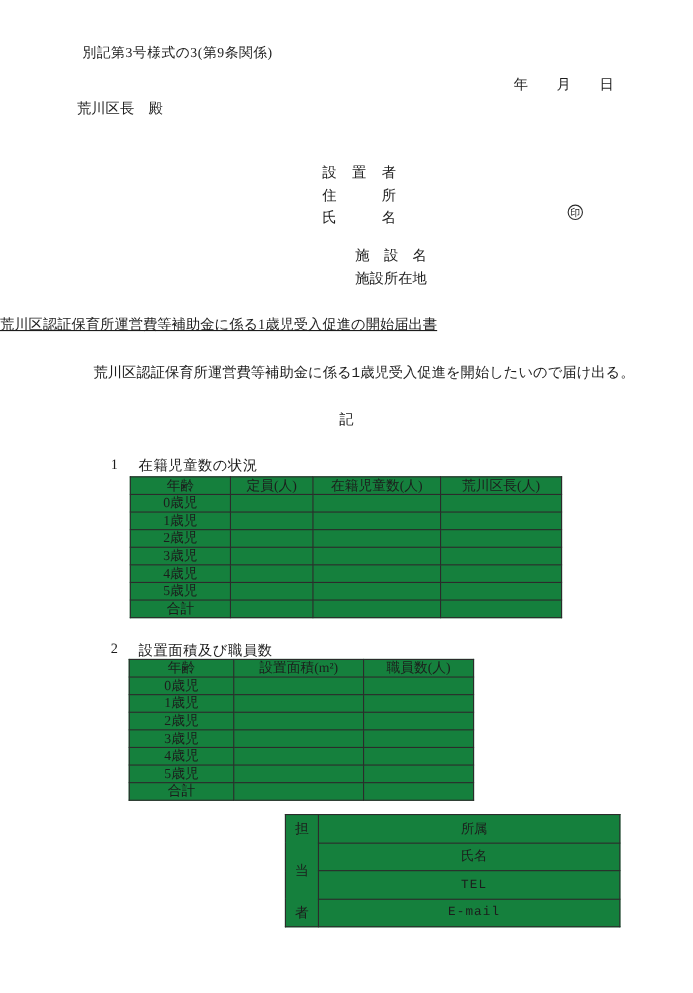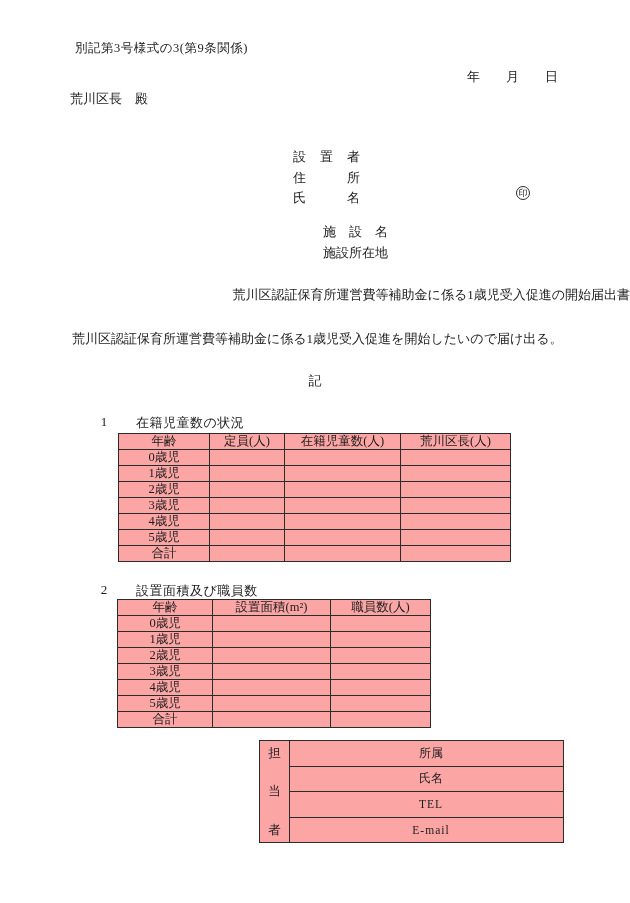--- a/index.html
+++ b/index.html
@@ -26,49 +26,49 @@
   .spread { display:flex; justify-content:space-between; width:100%; }
 
   .seal {
     left:516px; top:186px;
     width:14px; height:14px;
     border:1px solid #2b2b2b; border-radius:50%;
     display:flex; align-items:center; justify-content:center;
     font-size:9px; line-height:1;
   }
 
-  .doc-title { left:0; top:286px; width:630px; text-align:right; font-size:13px; }
-  .doc-body  { left:72px; top:330px; font-size:13px; }
+  .doc-title { left:0; top:286px; width:630px; text-align:left; font-size:13px;text-decoration:underline; }
+  .doc-body  { left:85px; top:330px; font-size:13px;font-family:Liberation Mono, monospace; }
   .record-marker { left:0; top:372px; width:630px; text-align:center; font-size:13px; }
 
   .section-heading { display:flex; font-size:13px; }
   .section-heading .num { width:8px; text-align:center; }
-  .section-heading .txt { margin-left:28px; letter-spacing:.5px; }
+  .section-heading .txt { margin-left:18px; letter-spacing:.5px; }
   .s1-heading { left:100px; top:414px; }
   .s2-heading { left:100px; top:582px; }
 
-  table { border-collapse:collapse; table-layout:fixed; background:#fca5a5; }
+  table { border-collapse:collapse; table-layout:fixed; background:#15803d; }
   td, th {
     border:1px solid #2b2b2b;
     font-weight:normal;
     font-size:12.5px;
     padding:0;
     text-align:center;
     vertical-align:middle;
     overflow:hidden;
     white-space:nowrap;
   }
   .grid-table td, .grid-table th { height:15.5px; line-height:15px; }
   .t1 { left:118px; top:433px; }
   .t2 { left:117px; top:599px; }
 
   .contact-table { left:259px; top:740px; }
   .contact-table td { height:25.5px; }
   .contact-table .label-cell { text-align:center; padding-left:9px; font-size:12px; }
-  .contact-table .latin { font-size:11.5px; letter-spacing:1px; }
+  .contact-table .latin { font-size:11.5px; letter-spacing:1px;font-family:Liberation Mono, monospace; }
   .group-cell { width:30px; }
   .group-inner {
     height:90px; display:flex; flex-direction:column;
     justify-content:space-between; align-items:center;
     font-size:12.5px; line-height:1;
   }
 </style>
 </head>
 <body>
 

